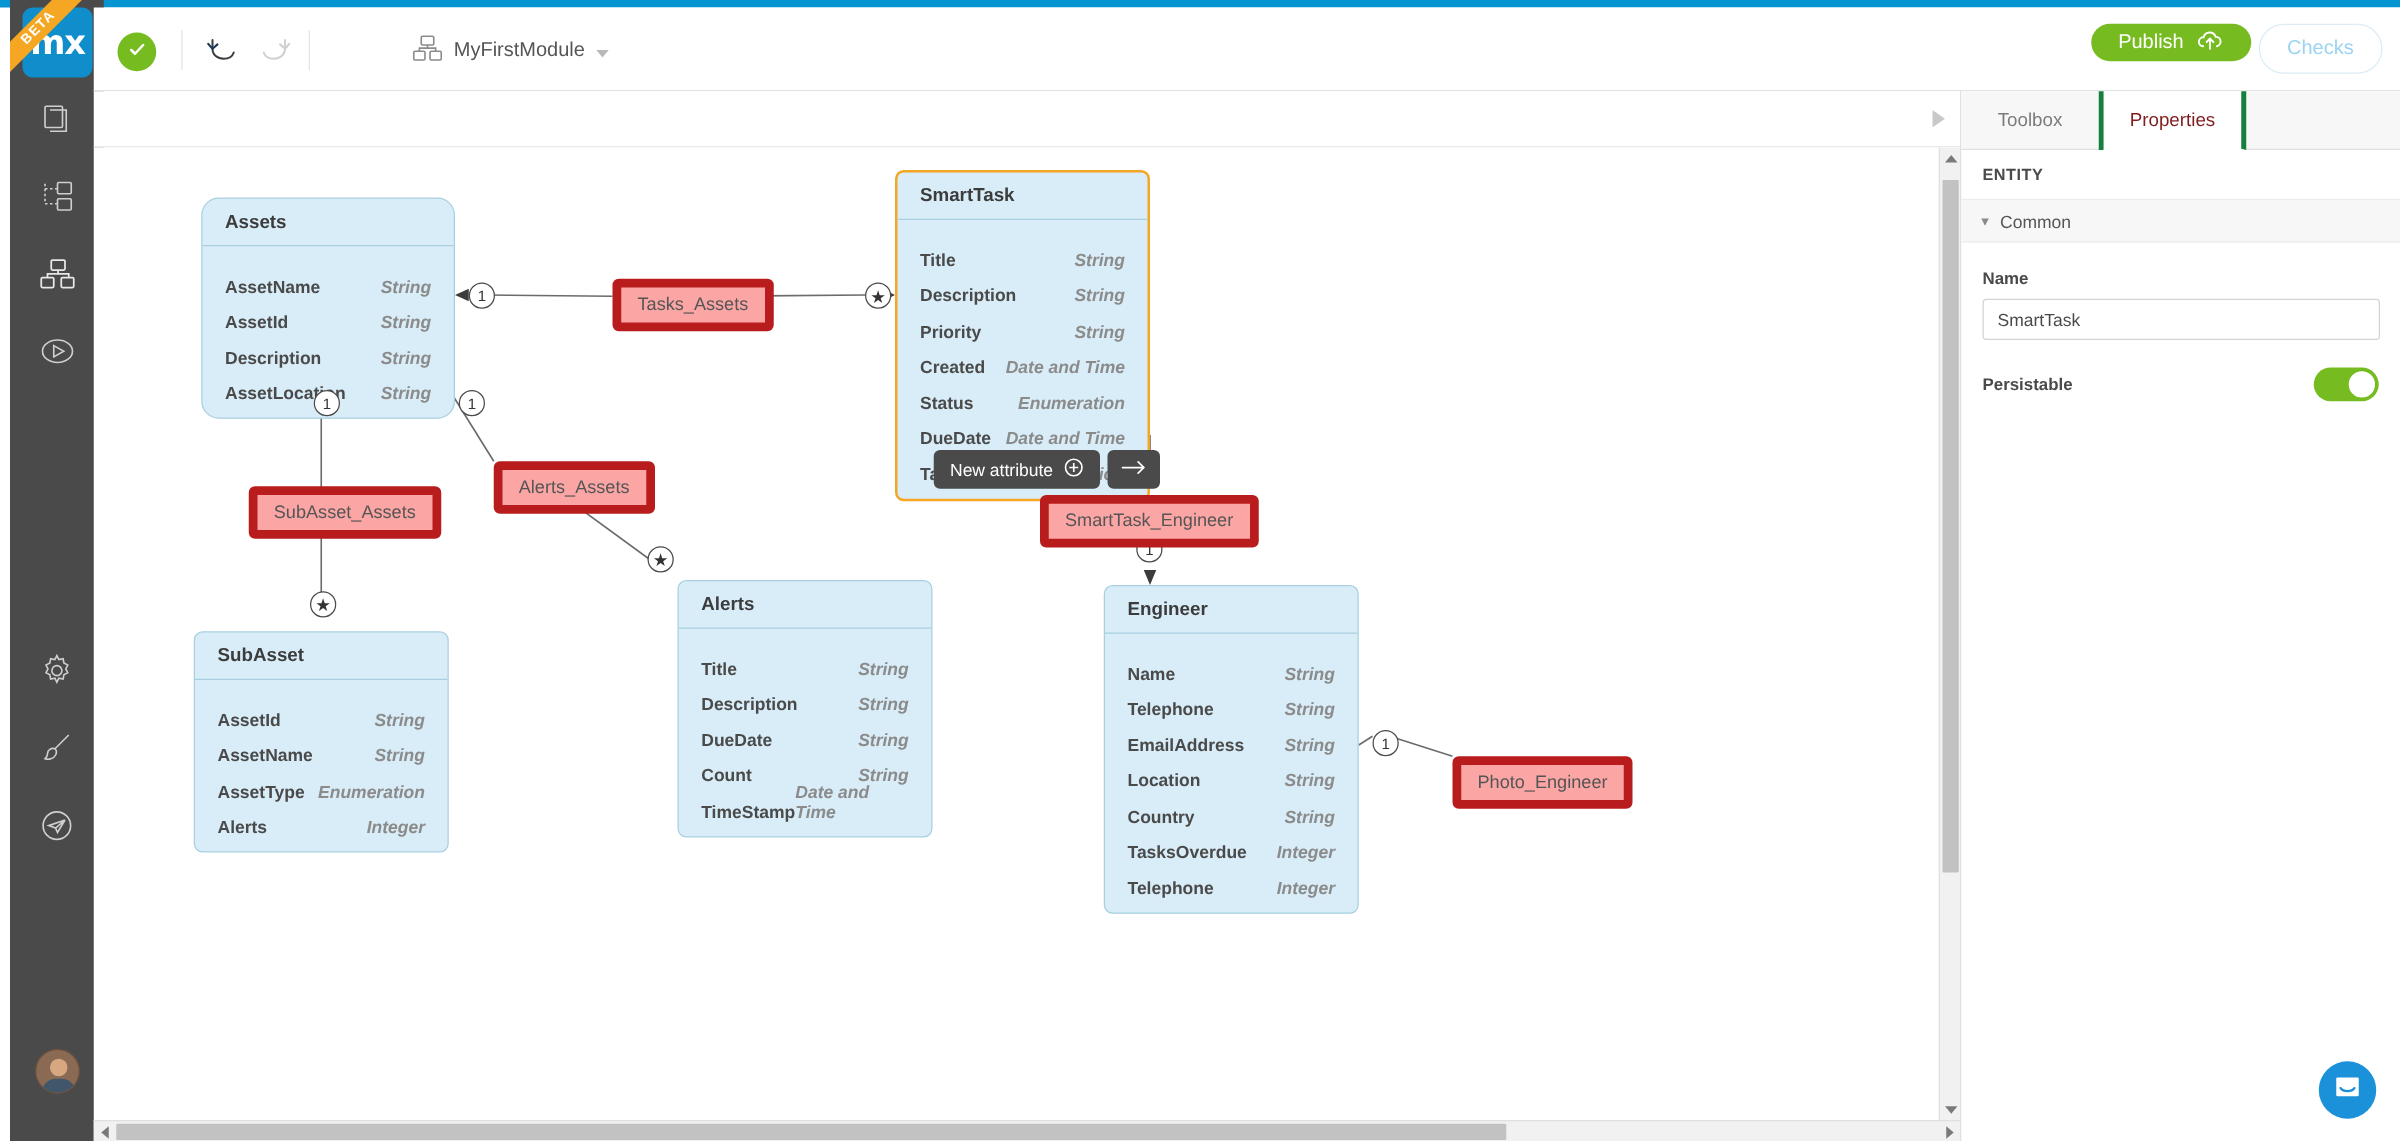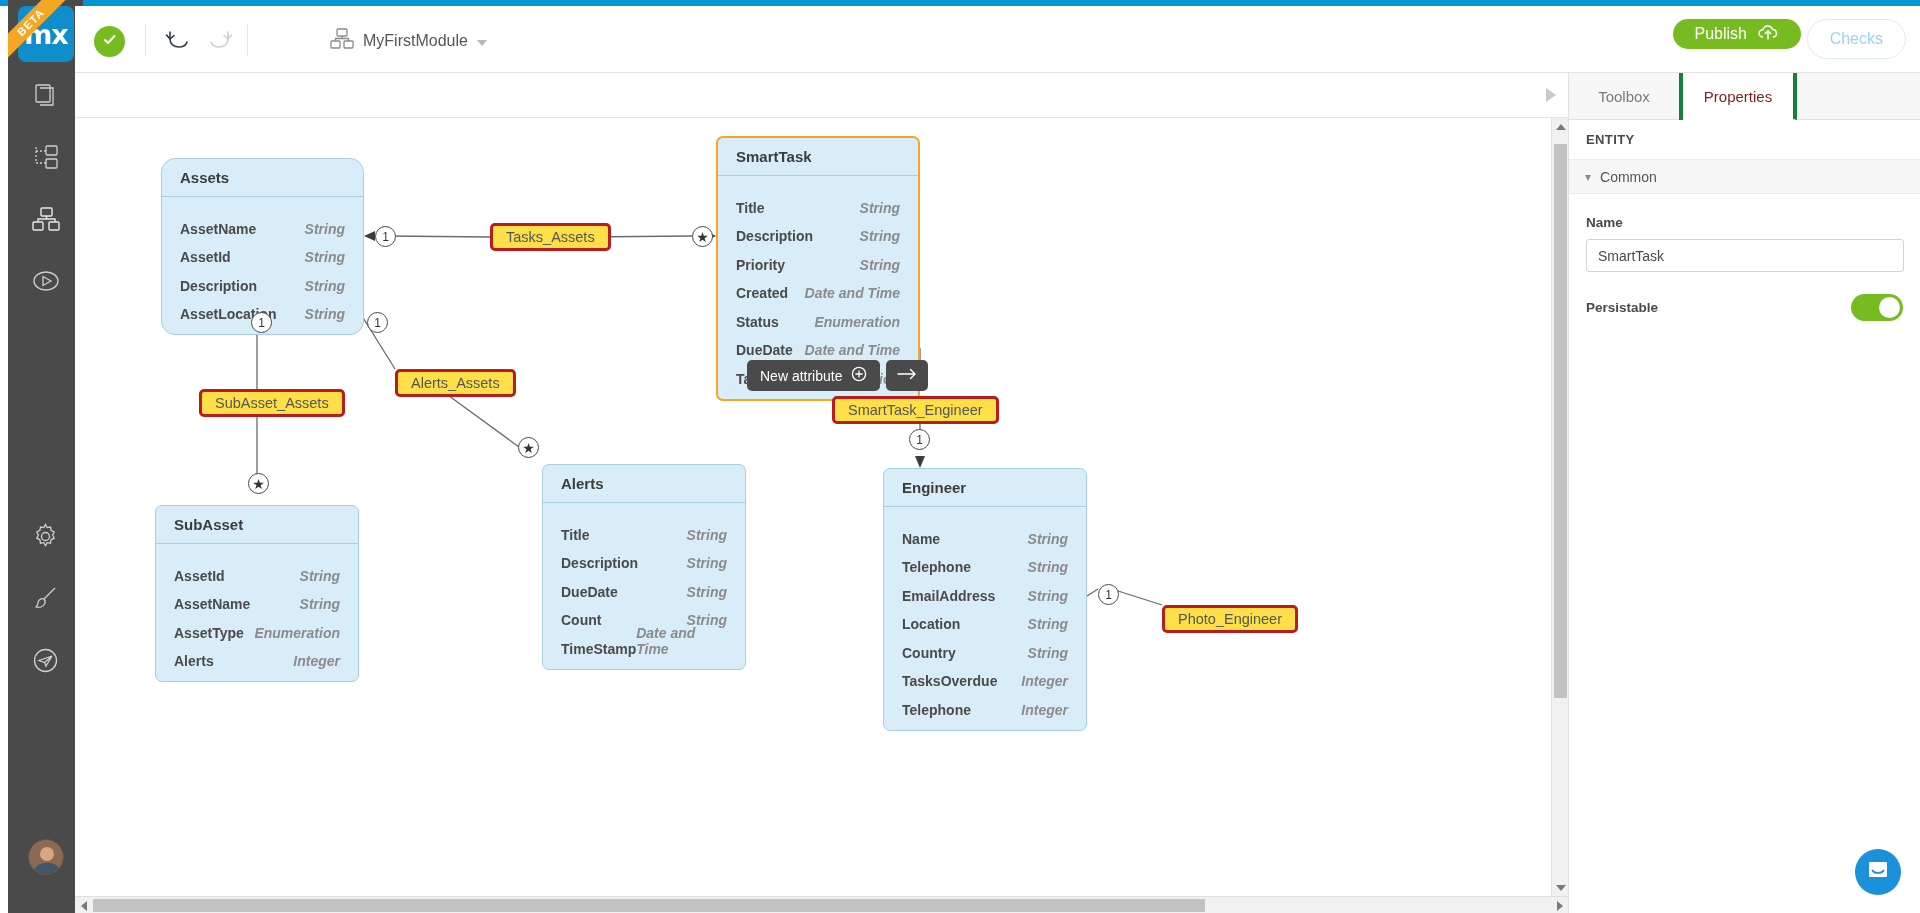--- a/index.html
+++ b/index.html
@@ -140,22 +140,22 @@
     display: flex; justify-content: space-between;
     padding: 0 18px; height: 28.5px; align-items: flex-end;
     font-size: 14px;
     font-weight: bold;
   }
   .attr .an { color: #4a4a4a; }
   .attr .at { color: #8b8b8b; font-style: italic; }
 
   
   .assoc-label {
-    position: absolute; background: #fde047; border: 3px solid #b91c1c;
-    border-radius: 5px; height: 28px; padding: 0 13px;
+    position: absolute; background: #fca5a5; border: 7px solid #b91c1c;
+    border-radius: 5px; height: 28px; padding: 14px 13px;
     display: flex; align-items: center; justify-content: center;
     font-size: 14.5px; color: #555; white-space: nowrap; cursor: pointer;
   }
   
   .card-badge {
     position: absolute; width: 21px; height: 21px; border-radius: 50%;
     background: #fff; border: 1.3px solid #4a4a4a;
     display: flex; align-items: center; justify-content: center;
     font-size: 12px; color: #333;
   }

